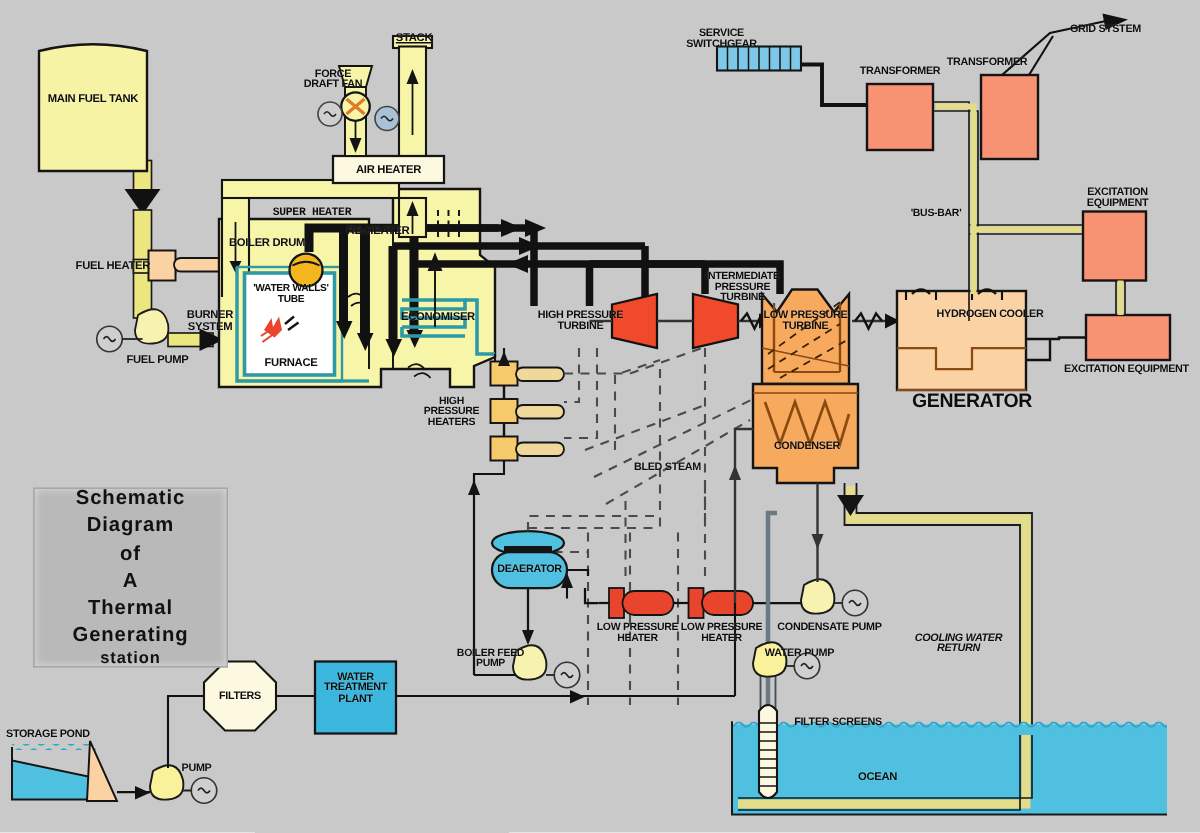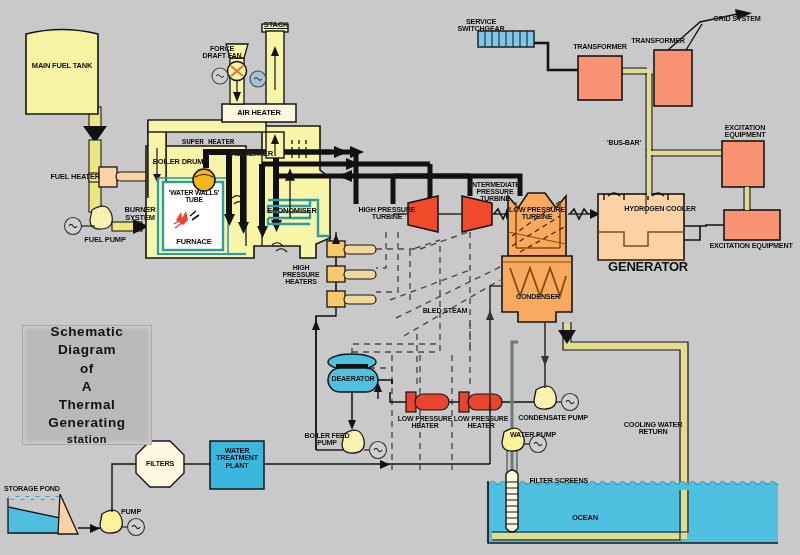--- a/index.html
+++ b/index.html
@@ -587,21 +587,21 @@
   <div class="lbl" style="left:394px;top:415px;width:62px;font-size:7px;">LOW PRESSURE
 HEATER</div>
 
   <div class="lbl" style="left:450px;top:415px;width:62px;font-size:7px;">LOW PRESSURE
 HEATER</div>
 
   <div class="lbl" style="left:512px;top:414px;width:82px;font-size:7.2px;">CONDENSATE PUMP</div>
 
   <div class="lbl" style="left:502px;top:431px;width:62px;font-size:7.2px;">WATER PUMP</div>
 
-  <div class="lbl" style="left:616px;top:421px;width:74px;font-size:7.2px;">COOLING WATER
+  <div class="lbl" style="left:602px;top:421px;width:74px;font-size:7.2px;font-style:italic;">COOLING WATER
 RETURN</div>
 
   <div class="lbl" style="left:520px;top:477px;width:68px;font-size:7.2px;text-align:right;">FILTER SCREENS</div>
 
   <div class="lbl" style="left:560px;top:514px;width:50px;font-size:7.5px;">OCEAN</div>
 
   <div class="lbl" style="left:4px;top:485px;width:58px;font-size:7.2px;text-align:left;">STORAGE POND</div>
 
   <div class="lbl" style="left:112px;top:508px;width:38px;font-size:7.2px;">PUMP</div>
 

